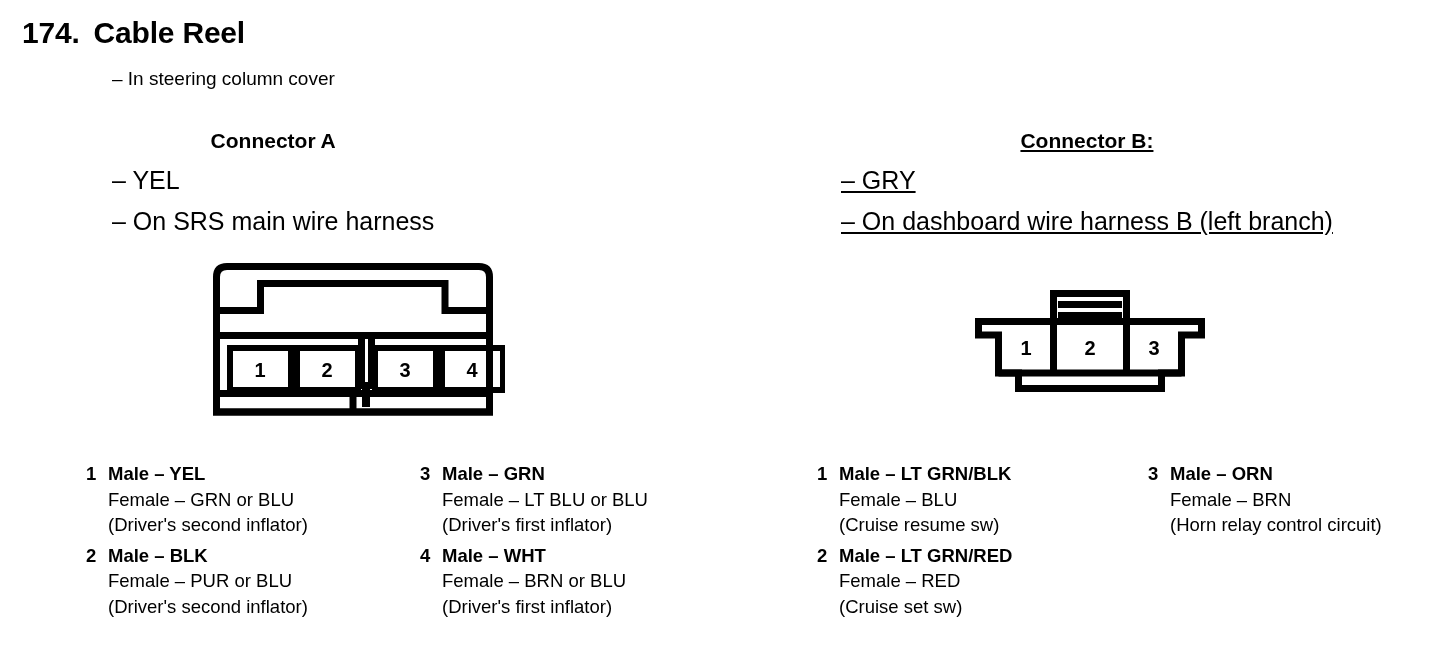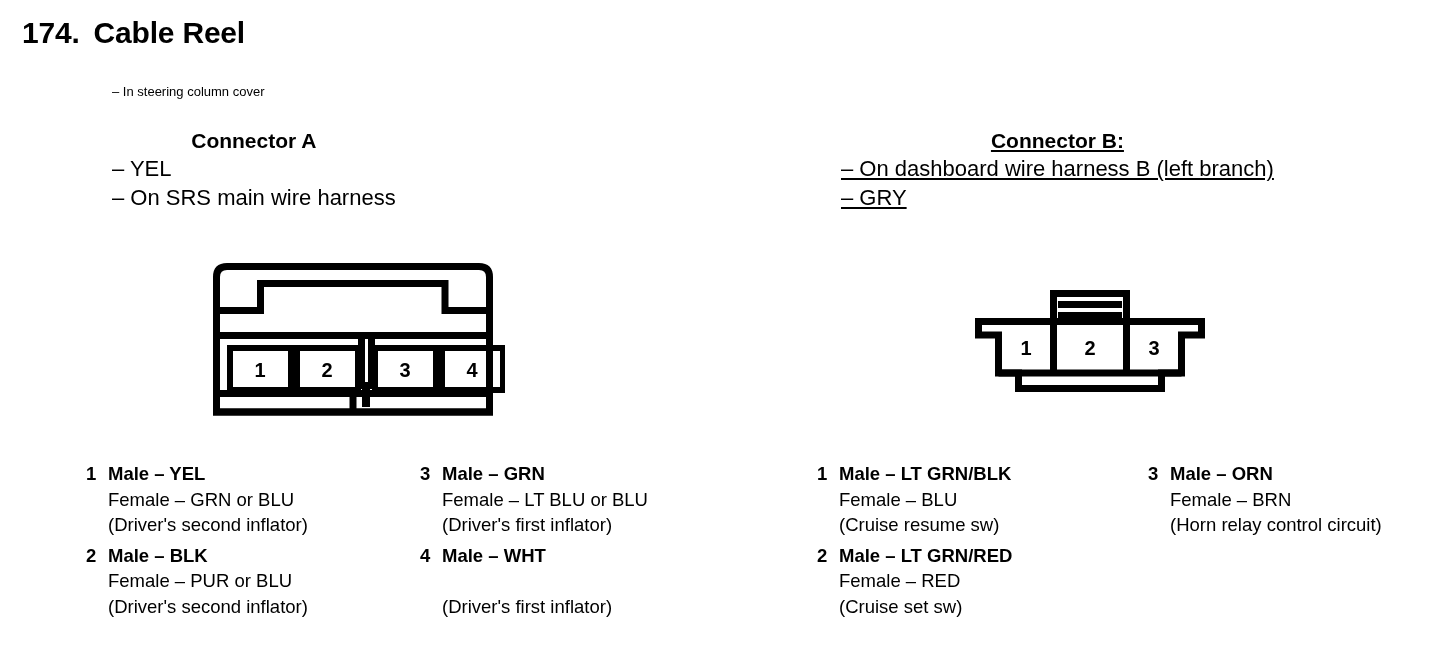--- a/index.html
+++ b/index.html
@@ -27,39 +27,40 @@
     letter-spacing: -0.2px;
     white-space: nowrap;
   }
   .section-heading .num {
     display: inline-block;
     margin-right: 14px;
   }
   .section-subtitle {
     position: absolute;
     left: 112px;
-    top: 84px;
-    font-size: 13px;
+    top: 68px;
+    font-size: 19px;
     white-space: nowrap;
   }
 
   
   .conn-header {
     position: absolute;
     white-space: nowrap;
   }
   .conn-header .conn-title {
     font-size: 21px;
     font-weight: bold;
     line-height: 26px;
     text-align: center;
   }
   .conn-header .conn-note {
-    font-size: 22px;
+    font-size: 25px;
     line-height: 29px;
+    margin-top: 12px;
   }
   #conn-a-header { left: 112px; top: 128px; }
   #conn-b-header { left: 841px; top: 128px; text-decoration: underline; }
 
   
   .conn-drawing { position: absolute; }
   #conn-a-drawing { left: 205px; top: 255px; }
   #conn-b-drawing { left: 968px; top: 285px; }
 
   .pin-num {
@@ -117,22 +118,22 @@
 <div class="section-subtitle">– In steering column cover</div>
 
 <div class="conn-header" id="conn-a-header">
   <div class="conn-title">Connector A</div>
   <div class="conn-note">– YEL</div>
   <div class="conn-note">– On SRS main wire harness</div>
 </div>
 
 <div class="conn-header" id="conn-b-header">
   <div class="conn-title">Connector B:</div>
+  <div class="conn-note">– GRY</div>
   <div class="conn-note">– On dashboard wire harness B (left branch)</div>
-  <div class="conn-note">– GRY</div>
 </div>
 
 <div class="conn-drawing" id="conn-a-drawing">
   <svg width="300" height="170" viewBox="0 0 300 170">
     <g fill="none" stroke="#000000" stroke-width="7" stroke-linejoin="miter">
 
       <path d="M 11.5 157 L 11.5 22 Q 11.5 11.5 22 11.5 L 274 11.5 Q 284.5 11.5 284.5 22 L 284.5 157 Z"></path>
 
       <path d="M 11.5 55.5 L 55.5 55.5 L 55.5 28.5 L 240 28.5 L 240 55.5 L 284.5 55.5"></path>
 
@@ -217,21 +218,21 @@
     <span class="pin-lines">
       <span class="line-male">Male – GRN</span><br>
       <span class="line-female">Female – LT BLU or BLU</span><br>
       <span class="line-desc">(Driver's first inflator)</span>
     </span>
   </div>
   <div class="pin-entry">
     <span class="pin-index">4</span>
     <span class="pin-lines">
       <span class="line-male">Male – WHT</span><br>
-      <br>
+      <span class="line-female">Female – BRN or BLU</span><br>
       <span class="line-desc">(Driver's first inflator)</span>
     </span>
   </div>
 </div>
 
 <div class="pin-col" id="pin-col-b1">
   <div class="pin-entry">
     <span class="pin-index">1</span>
     <span class="pin-lines">
       <span class="line-male">Male – LT GRN/BLK</span><br>

